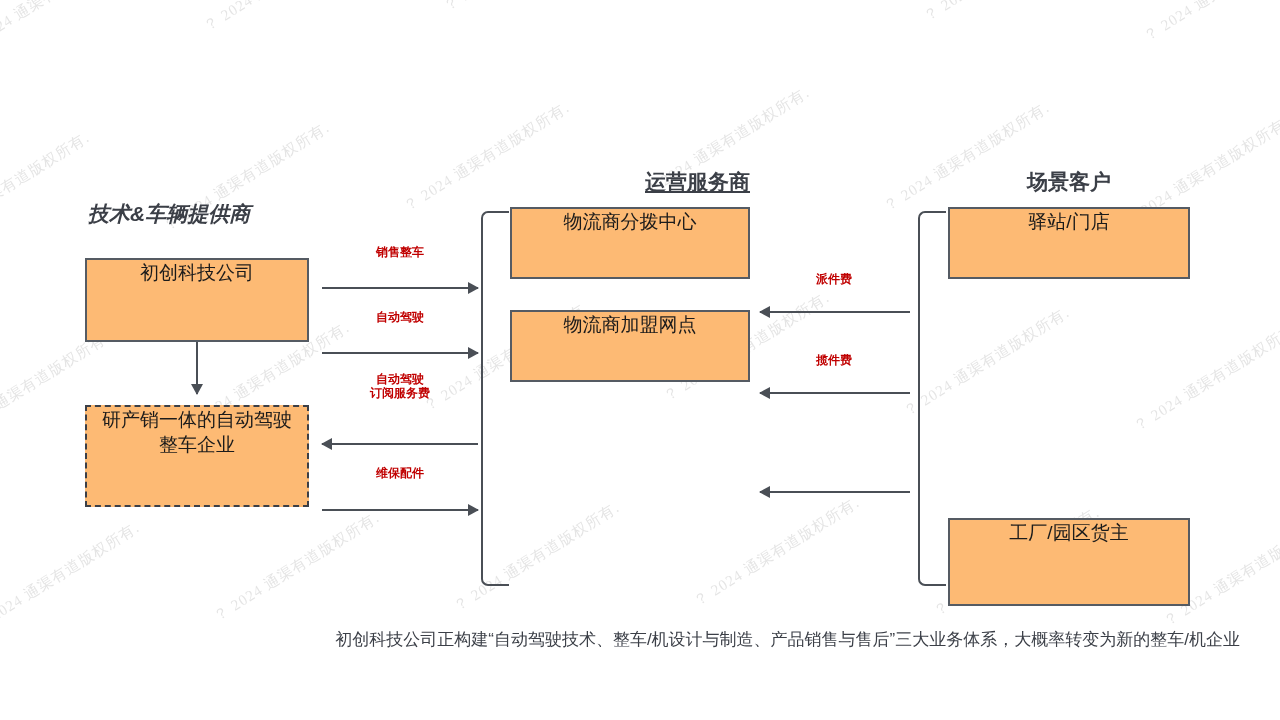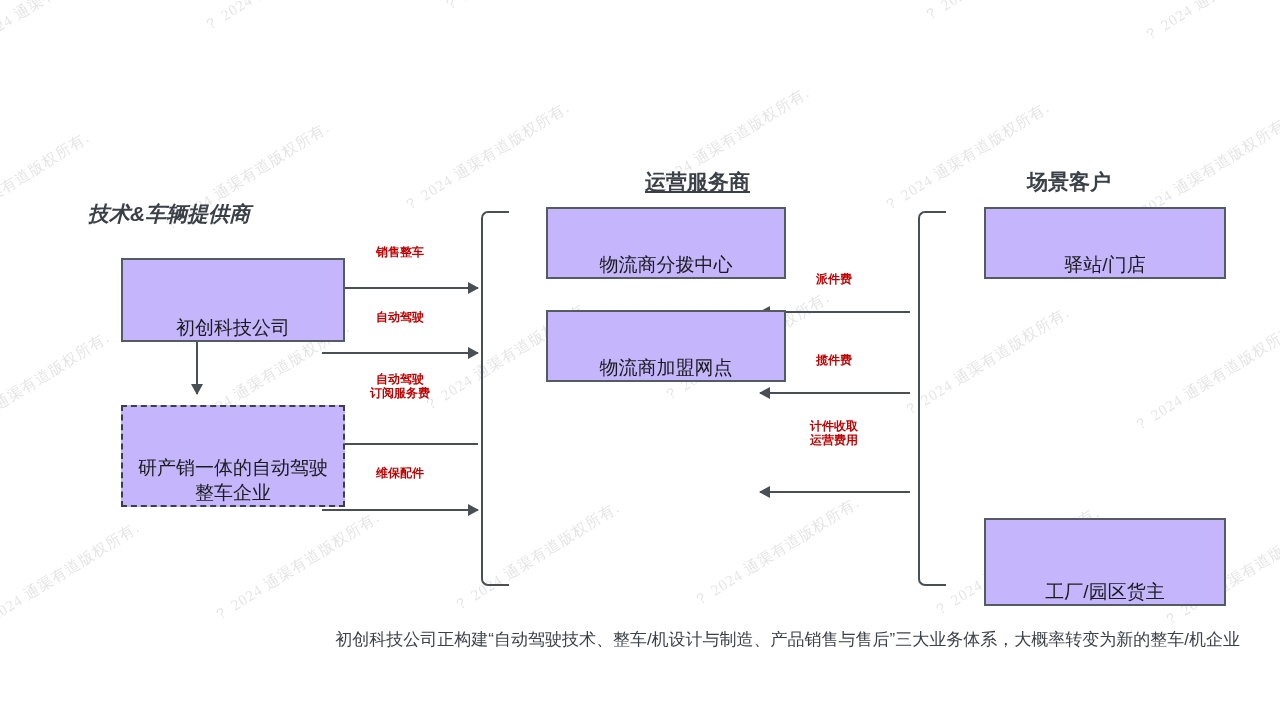--- a/index.html
+++ b/index.html
@@ -55,30 +55,29 @@
   }
   #head-left{left:88px;top:200px;font-style:italic;}
   #head-mid{left:510px;top:168px;width:240px;text-align:right;text-decoration:underline;}
   #head-right{left:948px;top:168px;width:242px;text-align:center;}
 
   
   .box{
     position:absolute;
     box-sizing:border-box;
     border:2px solid #555b63;
-    background:#c4b5fd;
+    background:#fdba74;
     display:flex;
-    align-items:flex-end;
+    align-items:flex-start;
     justify-content:center;
     text-align:center;
     font-size:19px;
     color:#1b1b1b;
     line-height:1.32;
     z-index:4;
-    margin-left:36px;
   }
   .box.dashed{
     border:2px dashed #3b3f47;
     font-size:19px;
   }
   .box .inner{padding:0 6px;}
 
   
   .arrow{
     position:absolute;
@@ -224,22 +223,20 @@
     <span class="inner">物流商加盟网点</span>
   </div>
 
   <div class="arrow left" style="left:760px;top:311px;width:150px;"></div>
   <div class="rlabel" style="left:758px;top:272px;width:152px;">派件费</div>
 
   <div class="arrow left" style="left:760px;top:392px;width:150px;"></div>
   <div class="rlabel" style="left:758px;top:353px;width:152px;">揽件费</div>
 
   <div class="arrow left" style="left:760px;top:491px;width:150px;"></div>
-  <div class="rlabel" style="left:758px;top:419px;width:152px;">计件收取
-运营费用</div>
 
   <div class="bracket" style="left:918px;top:211px;width:28px;height:375px;"></div>
 
   <div class="box" style="left:948px;top:207px;width:242px;height:72px;">
     <span class="inner">驿站/门店</span>
   </div>
   <div class="box" style="left:948px;top:518px;width:242px;height:88px;">
     <span class="inner">工厂/园区货主</span>
   </div>
 

